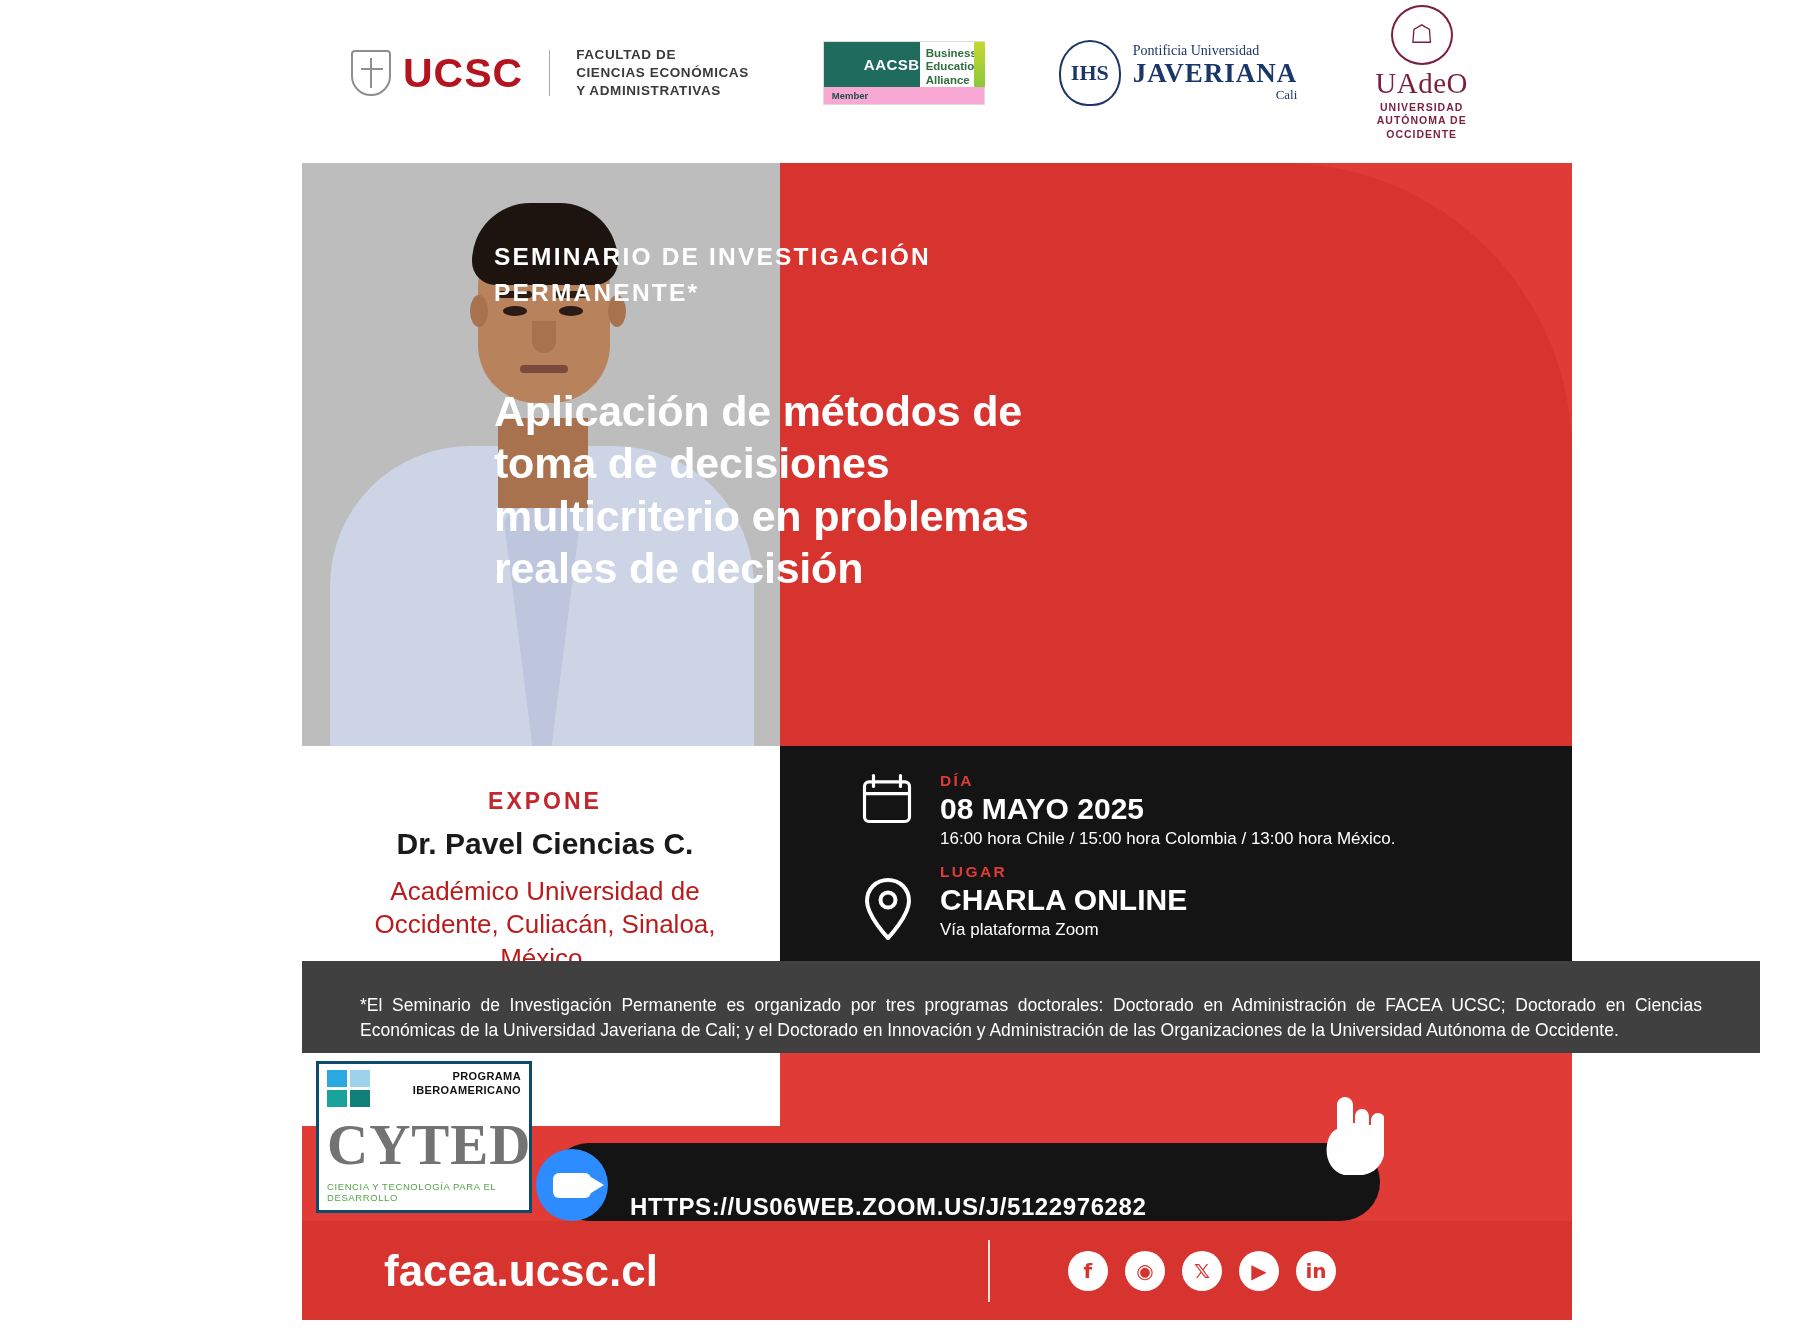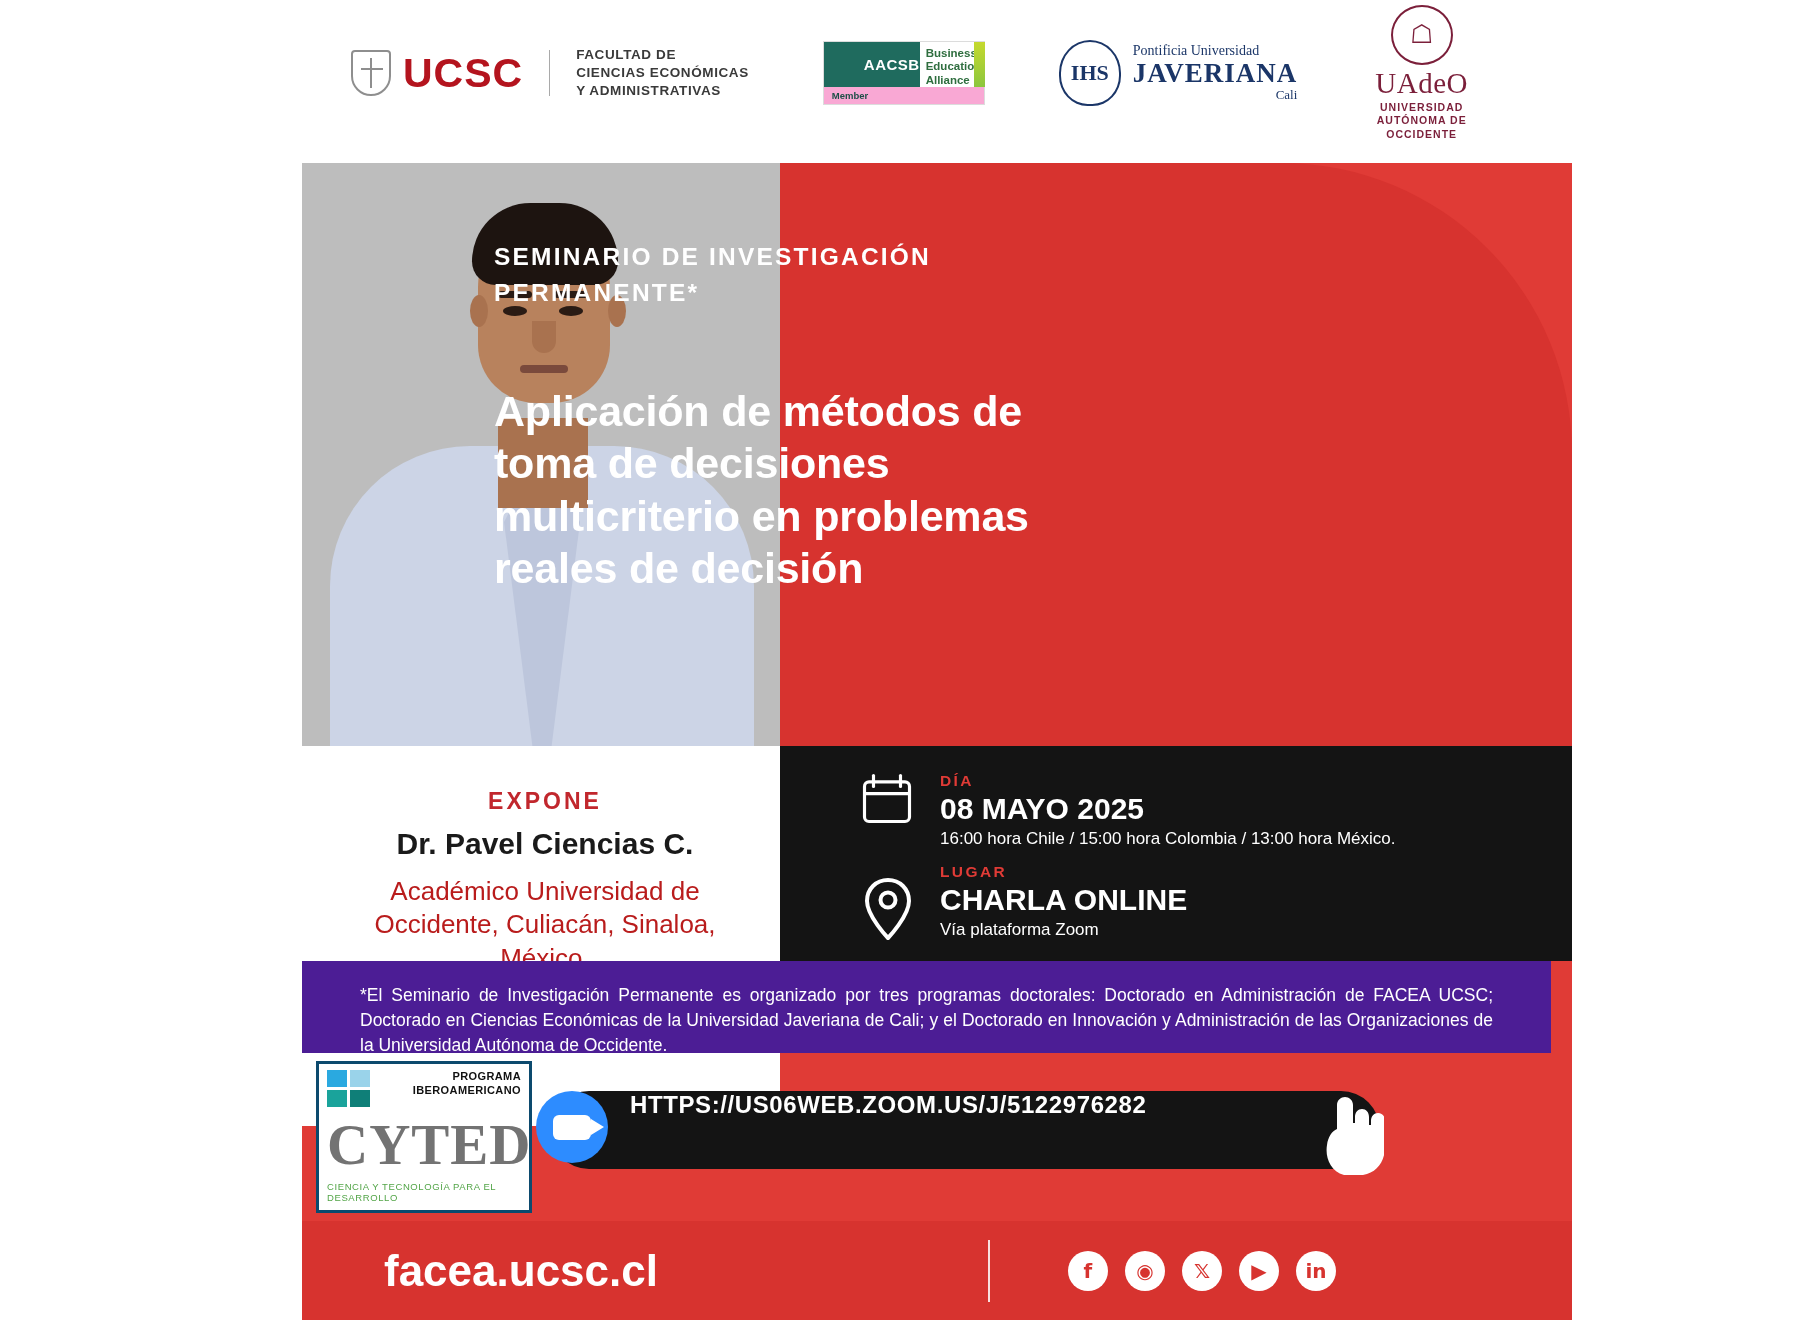--- a/index.html
+++ b/index.html
@@ -262,27 +262,27 @@
     width: 54px; height: 54px;
   }
   .icon-pin {
     position: absolute; left: 84px; top: 132px;
     width: 48px; height: 62px;
   }
 
   
   .footnote {
     position: absolute; left: 0; top: 798px;
-    width: 1249px; height: 92px;
-    background: #4c1d95;
+    width: 1458px; height: 92px;
+    background: #404040;
     color: #ffffff;
     font-size: 17.5px;
     line-height: 1.42;
     text-align: justify;
-    padding: 22px 58px 0 58px;
+    padding: 32px 58px 0 58px;
   }
 
   
   .cyted {
     position: absolute; left: 14px; top: 898px;
     width: 216px; height: 152px;
     background: #ffffff;
     border: 3px solid #0c4a6e;
     padding: 6px 8px;
   }
@@ -300,25 +300,25 @@
   .cyted-word {
     font-family: "Liberation Serif", serif;
     font-size: 57px; font-weight: bold; color: #737373;
     letter-spacing: 1px; line-height: 1; margin-top: 6px;
   }
   .cyted-tag {
     font-size: 9.5px; color: #53a548; letter-spacing: .6px; margin-top: 8px;
   }
 
   .zoom-pill {
-    position: absolute; left: 248px; top: 928px;
+    position: absolute; left: 248px; top: 980px;
     width: 830px; height: 78px;
     background: #141414;
     border-radius: 39px;
-    display: flex; align-items: flex-start;
+    display: flex; align-items: flex-end;
     padding-left: 24px;
   }
   .zoom-ico {
     width: 72px; height: 72px; border-radius: 50%;
     background: #2d8cff;
     display: flex; align-items: center; justify-content: center;
     flex: 0 0 auto;
     position: relative; left: -38px;
   }
   .zoom-cam {

